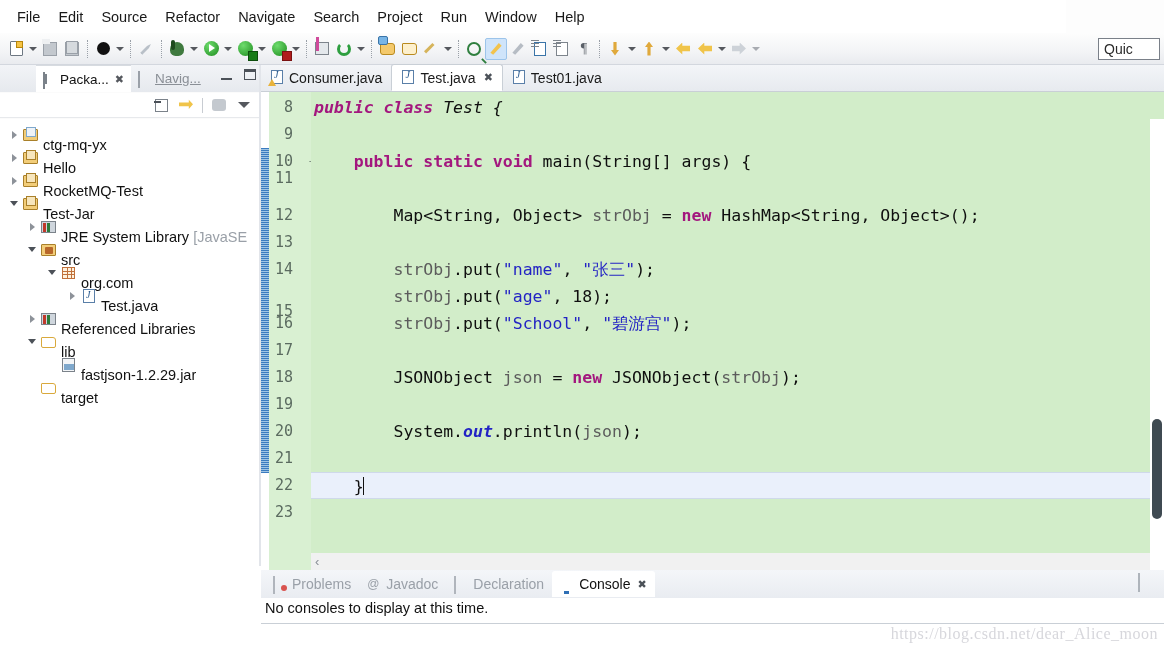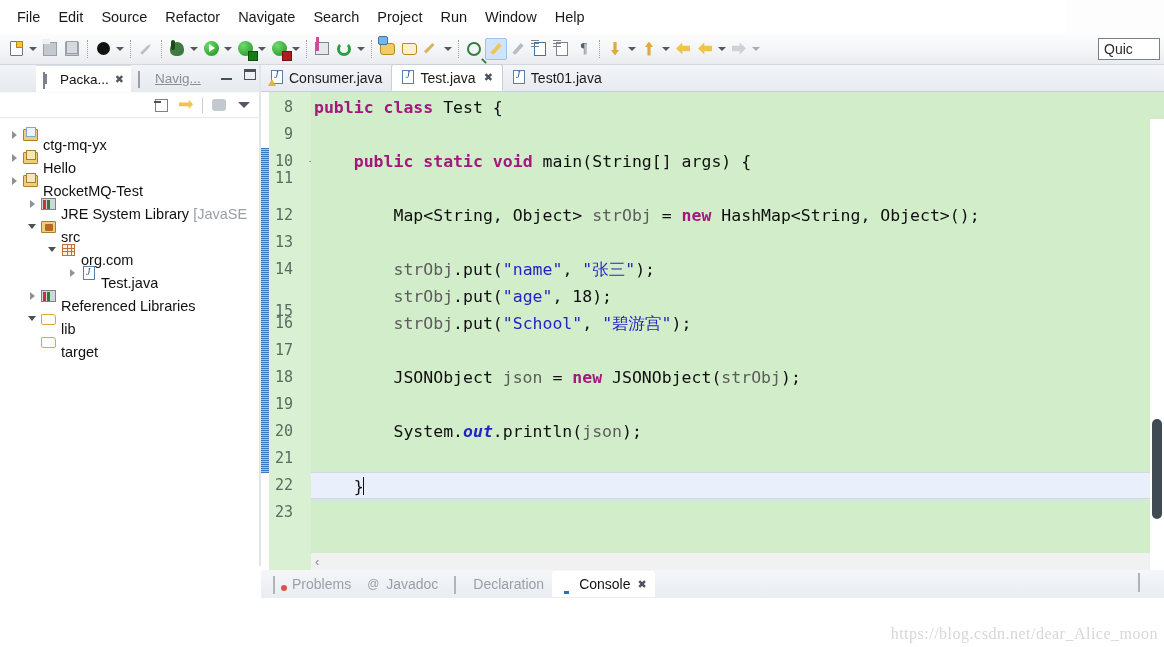--- a/index.html
+++ b/index.html
@@ -488,20 +488,29 @@
       <div class="tree-row" style="padding-left:6px">
         <span class="tw">
             <i class="arrow-r"></i>
           </span>
         <span class="ticon">
             <i class="ic-prj plain"></i>
           </span>
         <span class="tlabel">RocketMQ-Test</span>
       </div>
 
+      <div class="tree-row" style="padding-left:6px">
+        <span class="tw">
+            <i class="arrow-d"></i>
+          </span>
+        <span class="ticon">
+            <i class="ic-prj plain"></i>
+          </span>
+        <span class="tlabel">Test-Jar</span>
+      </div>
 
       <div class="tree-row" style="padding-left:24px">
         <span class="tw">
             <i class="arrow-r"></i>
           </span>
         <span class="ticon">
             <i class="ic-lib"></i>
           </span>
         <span class="tlabel"><span>JRE System Library </span><span class="dim">[JavaSE</span></span>
       </div>
@@ -549,20 +558,26 @@
       <div class="tree-row" style="padding-left:24px">
         <span class="tw">
             <i class="arrow-d"></i>
           </span>
         <span class="ticon">
             <i class="ic-plainfolder"></i>
           </span>
         <span class="tlabel">lib</span>
       </div>
 
+      <div class="tree-row" style="padding-left:60px">
+        <span class="ticon">
+            <i class="ic-jar"></i>
+          </span>
+        <span class="tlabel">fastjson-1.2.29.jar</span>
+      </div>
 
       <div class="tree-row" style="padding-left:40px">
         <span class="ticon">
             <i class="ic-plainfolder"></i>
           </span>
         <span class="tlabel">target</span>
       </div>
 
     </div>
   </div>
@@ -615,21 +630,21 @@
         <div class="gnum" style="top:245px;">17</div>
         <div class="gnum" style="top:272px;">18</div>
         <div class="gnum" style="top:299px;">19</div>
         <div class="gnum" style="top:326px;">20</div>
         <div class="gnum" style="top:353px;">21</div>
         <div class="gnum" style="top:380px;">22</div>
         <div class="gnum" style="top:407px;">23</div>
       </div>
 
       <div class="code-body">
-        <div class="cline" style="top:2px;"><span class="kw">public</span> <span class="kw">class</span> Test {</div>
+        <div class="cline" style="top:2px;font-style:italic;"><span class="kw">public</span> <span class="kw">class</span> Test {</div>
         <div class="cline" style="top:29px;"></div>
         <div class="cline" style="top:56px;">    <span class="kw">public</span> <span class="kw">static</span> <span class="kw">void</span> main(String[] args) {</div>
         <div class="cline" style="top:83px;"></div>
         <div class="cline" style="top:110px;">        Map&lt;String, Object&gt; <span class="var">strObj</span> = <span class="kw">new</span> HashMap&lt;String, Object&gt;();</div>
         <div class="cline" style="top:137px;"></div>
         <div class="cline" style="top:164px;">        <span class="var">strObj</span>.put(<span class="str">"name"</span>, <span class="str">"张三"</span>);</div>
         <div class="cline" style="top:191px;">        <span class="var">strObj</span>.put(<span class="str">"age"</span>, 18);</div>
         <div class="cline" style="top:218px;">        <span class="var">strObj</span>.put(<span class="str">"School"</span>, <span class="str">"碧游宫"</span>);</div>
         <div class="cline" style="top:245px;"></div>
         <div class="cline" style="top:272px;">        JSONObject <span class="var">json</span> = <span class="kw">new</span> JSONObject(<span class="var">strObj</span>);</div>
@@ -664,17 +679,21 @@
         <span class="bp-icon"><i class="ic-decl"></i></span>
         <span>Declaration</span>
       </div>
       <div class="bp-tab active">
         <span class="bp-icon"><i class="ic-console"></i></span>
         <span>Console</span>
         <span class="x">✖</span>
       </div>
       <span class="bp-toolicon"><i class="ic-pin"></i></span>
     </div>
+    <div class="bp-body">
+      <div class="bp-text">No consoles to display at this time.</div>
+      <div class="bp-rule"></div>
+    </div>
   </div>
 
   <div class="watermark">https://blog.csdn.net/dear_Alice_moon</div>
 
 </div>
 
 </body></html>

